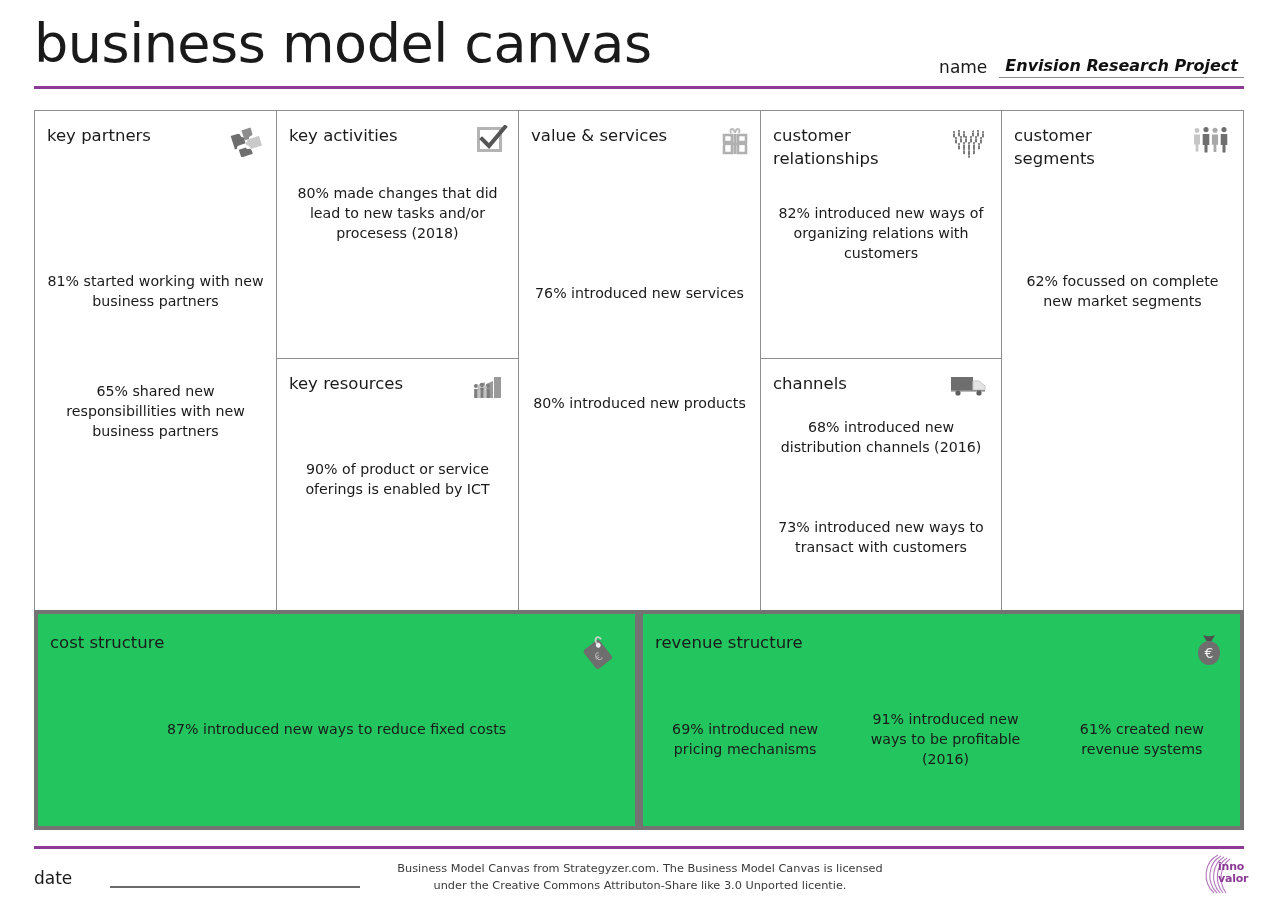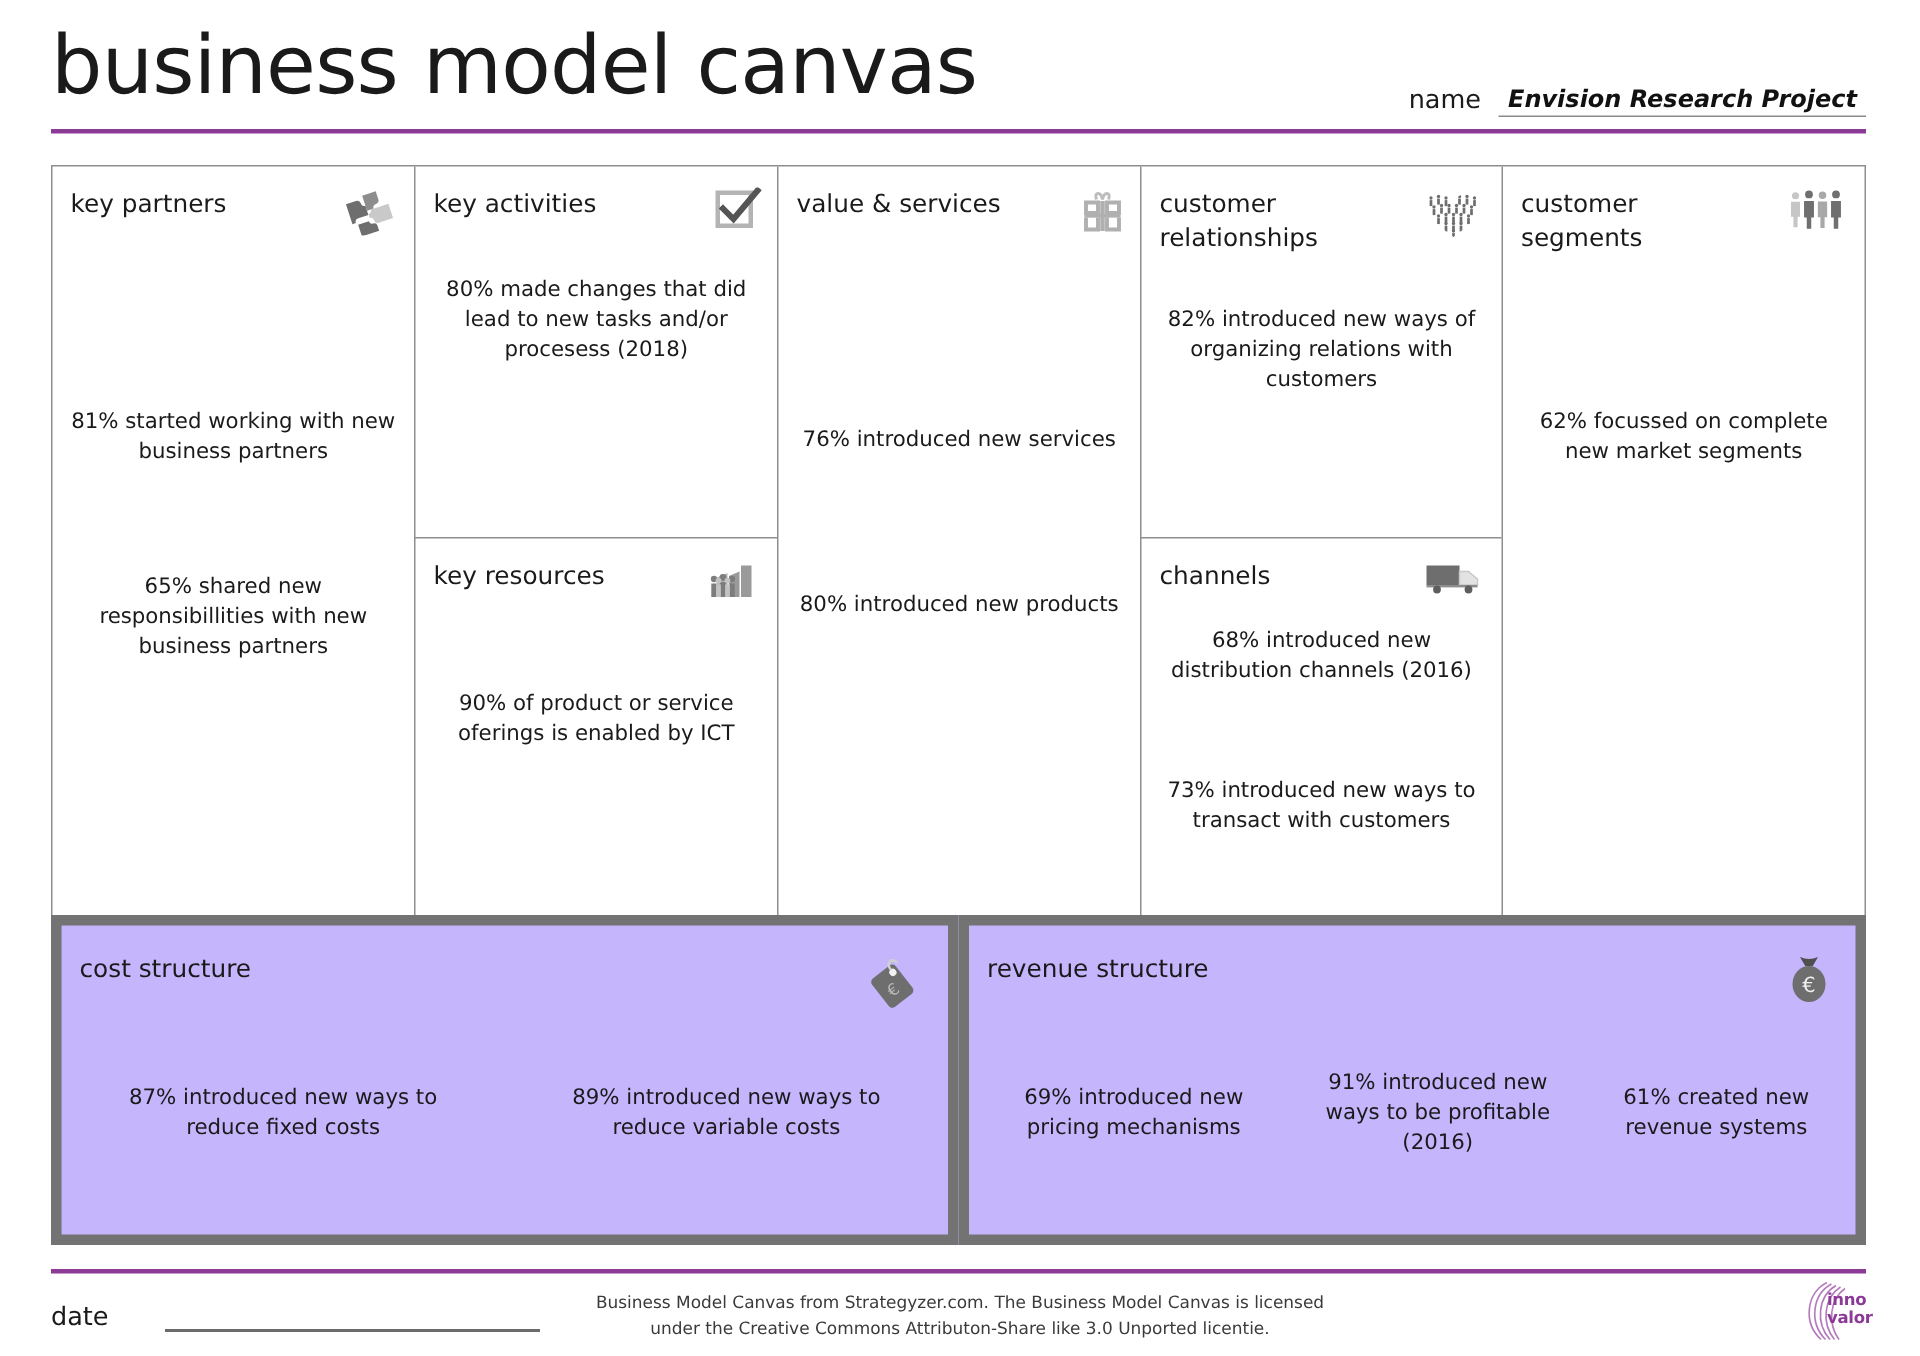--- a/index.html
+++ b/index.html
@@ -57,21 +57,21 @@
   }
   .icon { flex: 0 0 auto; }
 
   .notes { position: absolute; left: 8px; right: 8px; }
   .note {
     font-size: 14.2px; line-height: 20px; color: #1a1a1a;
     text-align: center;
   }
 
   
-  .band { position: absolute; border: 7px solid #737373; background: #c4b5fd; }
+  .band { position: absolute; border: 4px solid #737373; background: #22c55e; }
   .band-notes { position: absolute; display: flex; width: 100%; }
   .band-note {
     font-size: 14.2px; line-height: 20px; color: #1a1a1a; text-align: center;
   }
 
   
   .rule-bot {
     position: absolute; left: 34px; top: 846px;
     width: 1210px; height: 3px; background: #8b3a96;
   }
@@ -333,39 +333,36 @@
             <path d="M22 11 C22 5, 28 4, 28 10" fill="none" stroke="#d0d0d0" stroke-width="1.7"></path>
             <text x="15" y="26" font-size="11" fill="#b9b9b9" text-anchor="middle" font-family="DejaVu Sans, sans-serif">€</text>
           </g>
         </svg>
       </span>
     </div>
     <div class="band-notes" style="top:105px;">
       <div style="flex:1;padding:0 24px;">
         <div class="band-note">87% introduced new ways to reduce fixed costs</div>
       </div>
-      <div style="flex:1;padding:0 24px;">
-        <div class="band-note">89% introduced new ways to reduce variable costs</div>
-      </div>
     </div>
   </div>
 
   <div class="band" style="left:639px;top:610px;width:605px;height:220px;">
     <div class="cell-head" style="left:12px;top:18px;right:14px;gap:48px;">
       <div class="cell-title" style="max-width:300px;">revenue structure</div>
       <span class="icon">
         <svg width="34" height="36" viewBox="0 0 34 36">
           <path d="M11 3 q6 2.5 12 0 l-3.5 6 h-5 z" fill="#4f4f4f"></path>
           <ellipse cx="17" cy="21" rx="11" ry="12" fill="#6e6e6e"></ellipse>
           <text x="17" y="26" font-size="14" fill="#efefef" text-anchor="middle" font-family="DejaVu Sans, sans-serif">€</text>
         </svg>
       </span>
     </div>
     <div class="band-notes" style="top:105px;">
-      <div style="flex:1;padding:0 33px;">
+      <div style="flex:1;padding:0 20px;">
         <div class="band-note">69% introduced new pricing mechanisms</div>
       </div>
       <div style="flex:1;padding:0 16px;margin-top:-10px;">
         <div class="band-note">91% introduced new ways to be profitable (2016)</div>
       </div>
       <div style="flex:1;padding:0 16px;">
         <div class="band-note">61% created new revenue systems</div>
       </div>
     </div>
   </div>

